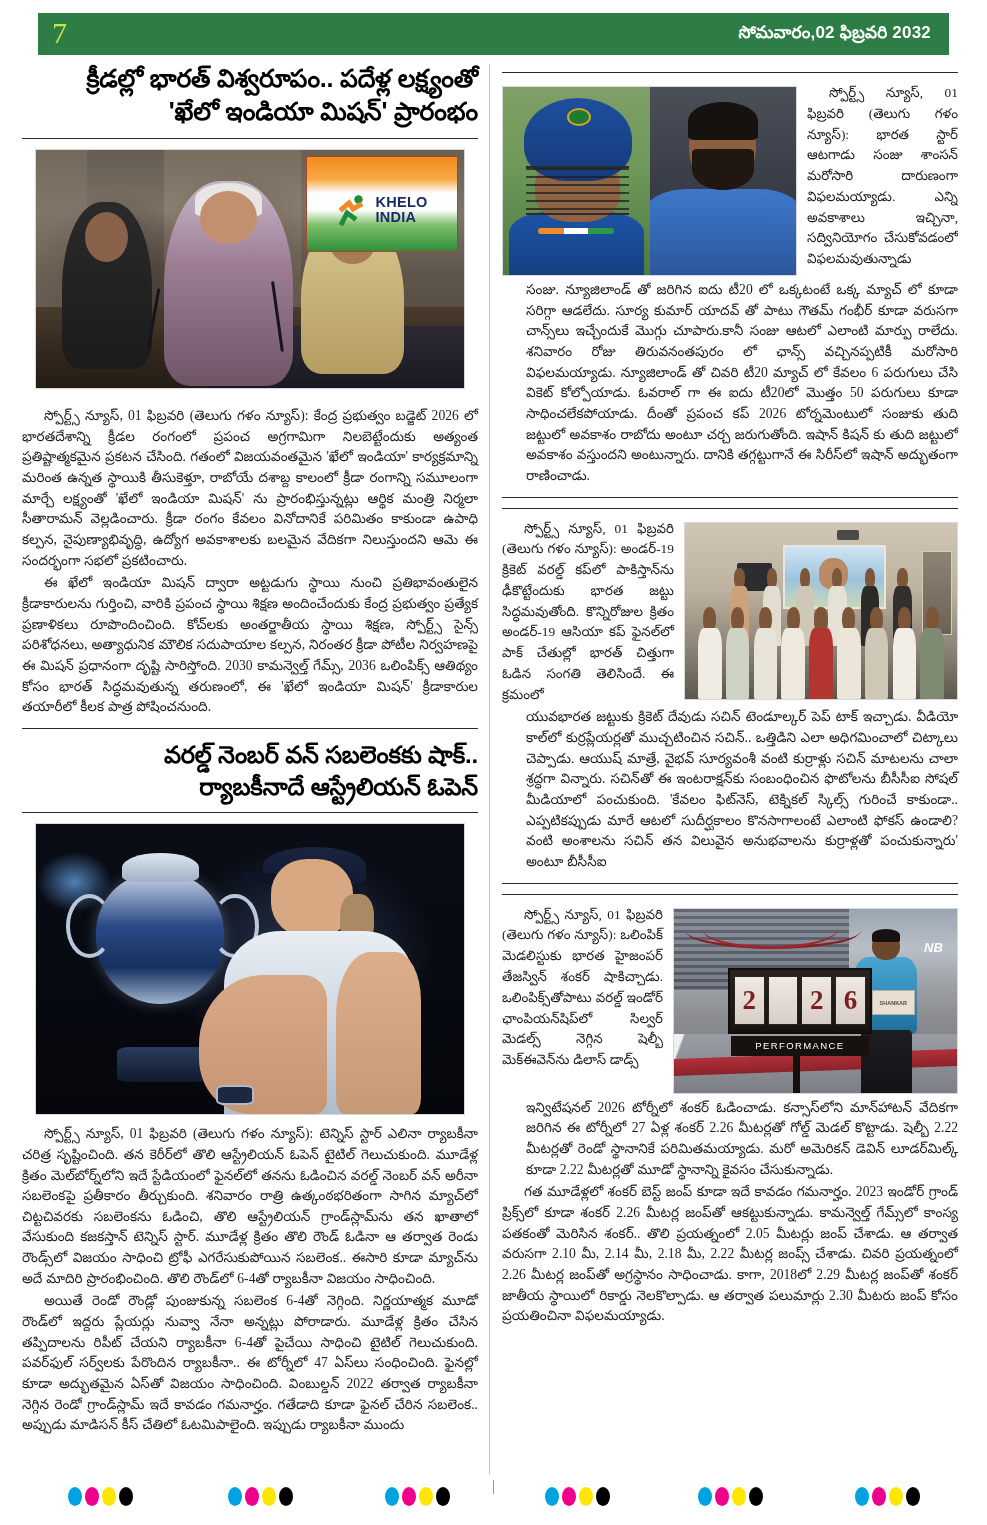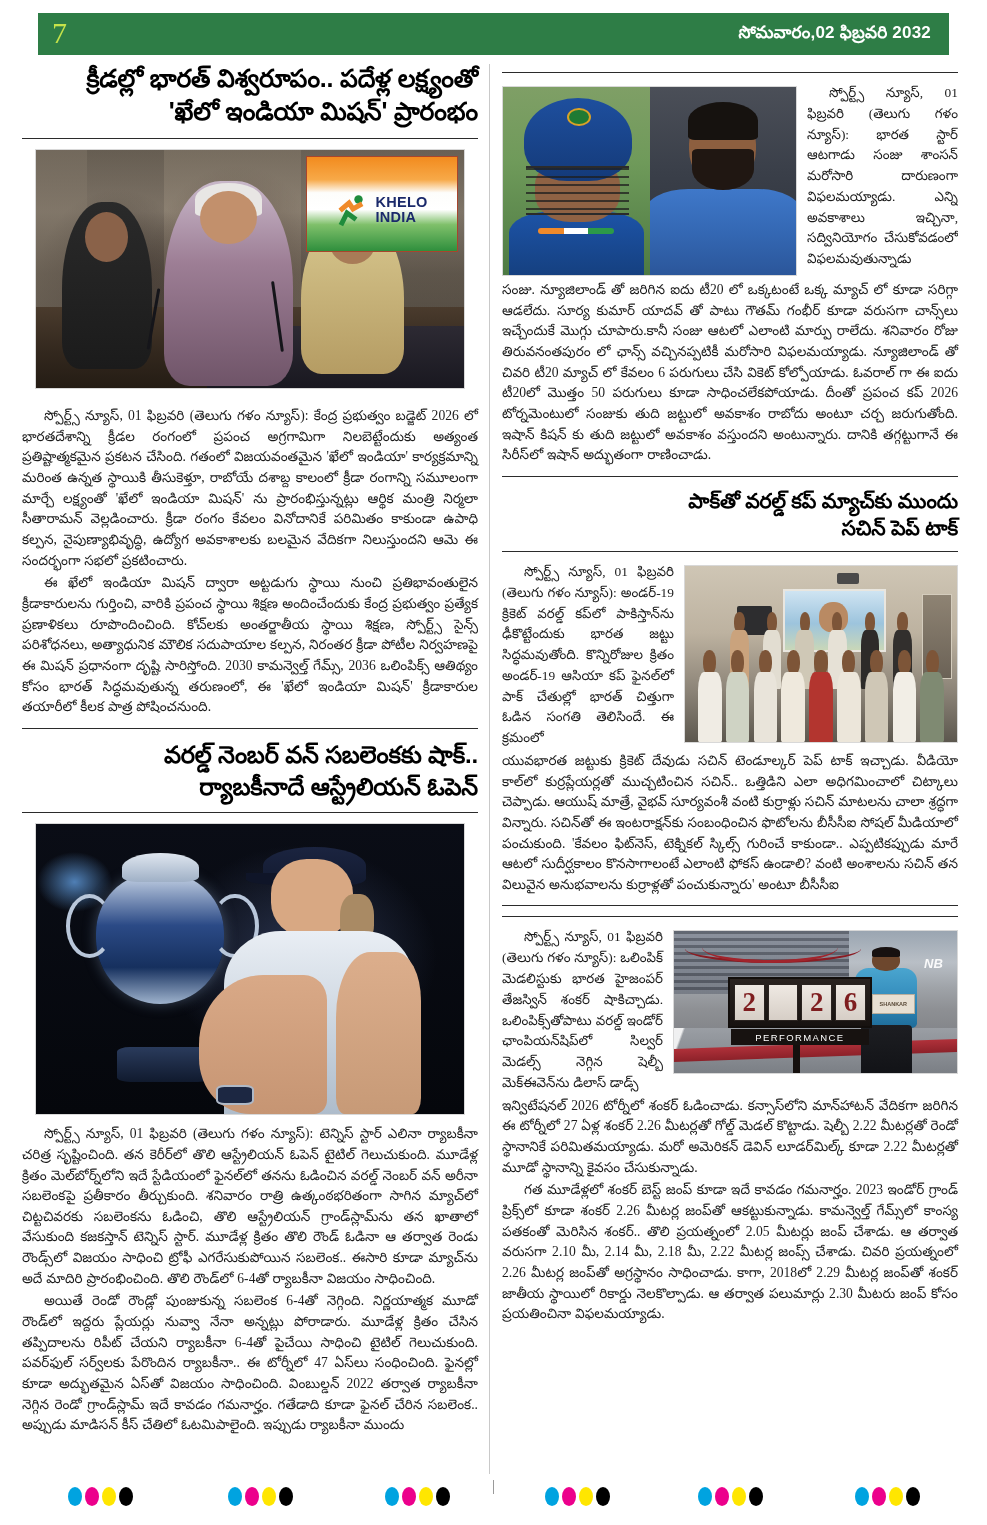--- a/index.html
+++ b/index.html
@@ -90,21 +90,21 @@
     font-size: 13.6px;
     line-height: 1.52;
     text-align: justify;
     text-justify: inter-word;
     margin: 0 0 2px 0;
     text-indent: 22px;
     color: #1a1a1a;
     hyphens: none;
     word-spacing: 0.4px;
   }
-  p.body.no-indent { text-indent: 0; }
+  p.body.no-indent { text-indent: 0; margin-left: 24px; }
 
   
   .wrap-block { overflow: hidden; }
   .wrap-img-right {
     float: right;
     margin: 3px 0 4px 10px;
   }
   .wrap-img-left {
     float: left;
     margin: 3px 10px 4px 0;
@@ -360,21 +360,21 @@
     position: absolute; left: 22%; top: 0; width: 56%; height: 27%;
     border-radius: 46%; background: #7d5troke; background: #7d5538;
   }
   .tm-body {
     position: absolute; left: 0; top: 23%; width: 100%; height: 77%;
     border-radius: 26% 26% 4% 4%;
   }
 
   
   .photo-highjump {
-    width: 285px; height: 144px;
+    width: 285px; height: 186px;
     background:
       linear-gradient(180deg,#9aa5b1 0%, #b9bfc6 22%, #9fa3a8 40%, #8d8f93 56%, #6f7378 100%);
   }
   .hj-stands {
     position: absolute; left: 0; top: 0; width: 62%; height: 44%;
     background:
       repeating-linear-gradient(180deg, rgba(60,60,68,.35) 0 3px, rgba(200,200,210,.25) 3px 7px),
       linear-gradient(180deg,#77808c 0%, #5d646e 100%);
   }
   .hj-truss {
@@ -601,24 +601,20 @@
         </div>
         <p class="body narrow">స్పోర్ట్స్ న్యూస్, 01 ఫిబ్రవరి (తెలుగు గళం న్యూస్): భారత స్టార్ ఆటగాడు సంజు శాంసన్ మరోసారి దారుణంగా విఫలమయ్యాడు. ఎన్ని అవకాశాలు ఇచ్చినా, సద్వినియోగం చేసుకోవడంలో విఫలమవుతున్నాడు</p>
       </div>
 
       <p class="body no-indent">సంజు. న్యూజిలాండ్ తో జరిగిన ఐదు టీ20 లో ఒక్కటంటే ఒక్క మ్యాచ్ లో కూడా సరిగ్గా ఆడలేదు. సూర్య కుమార్ యాదవ్ తో పాటు గౌతమ్ గంభీర్ కూడా వరుసగా చాన్స్‌లు ఇచ్చేందుకే మొగ్గు చూపారు.కానీ సంజు ఆటలో ఎలాంటి మార్పు రాలేదు. శనివారం రోజు తిరువనంతపురం లో ఛాన్స్ వచ్చినప్పటికీ మరోసారి విఫలమయ్యాడు. న్యూజిలాండ్ తో చివరి టీ20 మ్యాచ్ లో కేవలం 6 పరుగులు చేసి వికెట్ కోల్పోయాడు. ఓవరాల్ గా ఈ ఐదు టీ20లో మొత్తం 50 పరుగులు కూడా సాధించలేకపోయాడు. దీంతో ప్రపంచ కప్ 2026 టోర్నమెంటులో సంజుకు తుది జట్టులో అవకాశం రాబోదు అంటూ చర్చ జరుగుతోంది. ఇషాన్ కిషన్ కు తుది జట్టులో అవకాశం వస్తుందని అంటున్నారు. దానికి తగ్గట్టుగానే ఈ సిరీస్‌లో ఇషాన్ అద్భుతంగా రాణించాడు.</p>
     </article>
 
     <hr class="rule">
 
     <article>
-      <h1 class="headline hl-md">
-        <span>పాక్‌తో వరల్డ్ కప్ మ్యాచ్‌కు ముందు</span><br>
-        <span>సచిన్ పెప్ టాక్</span>
-      </h1>
       <hr class="rule">
 
       <div class="wrap-block">
         <div class="photo photo-team wrap-img-right">
           <div class="tm-proj"></div>
           <div class="tm-speaker"></div>
           <div class="tm-door"></div>
           <div class="tm-screen">
             <div class="tm-face-on-screen"></div>
           </div>

